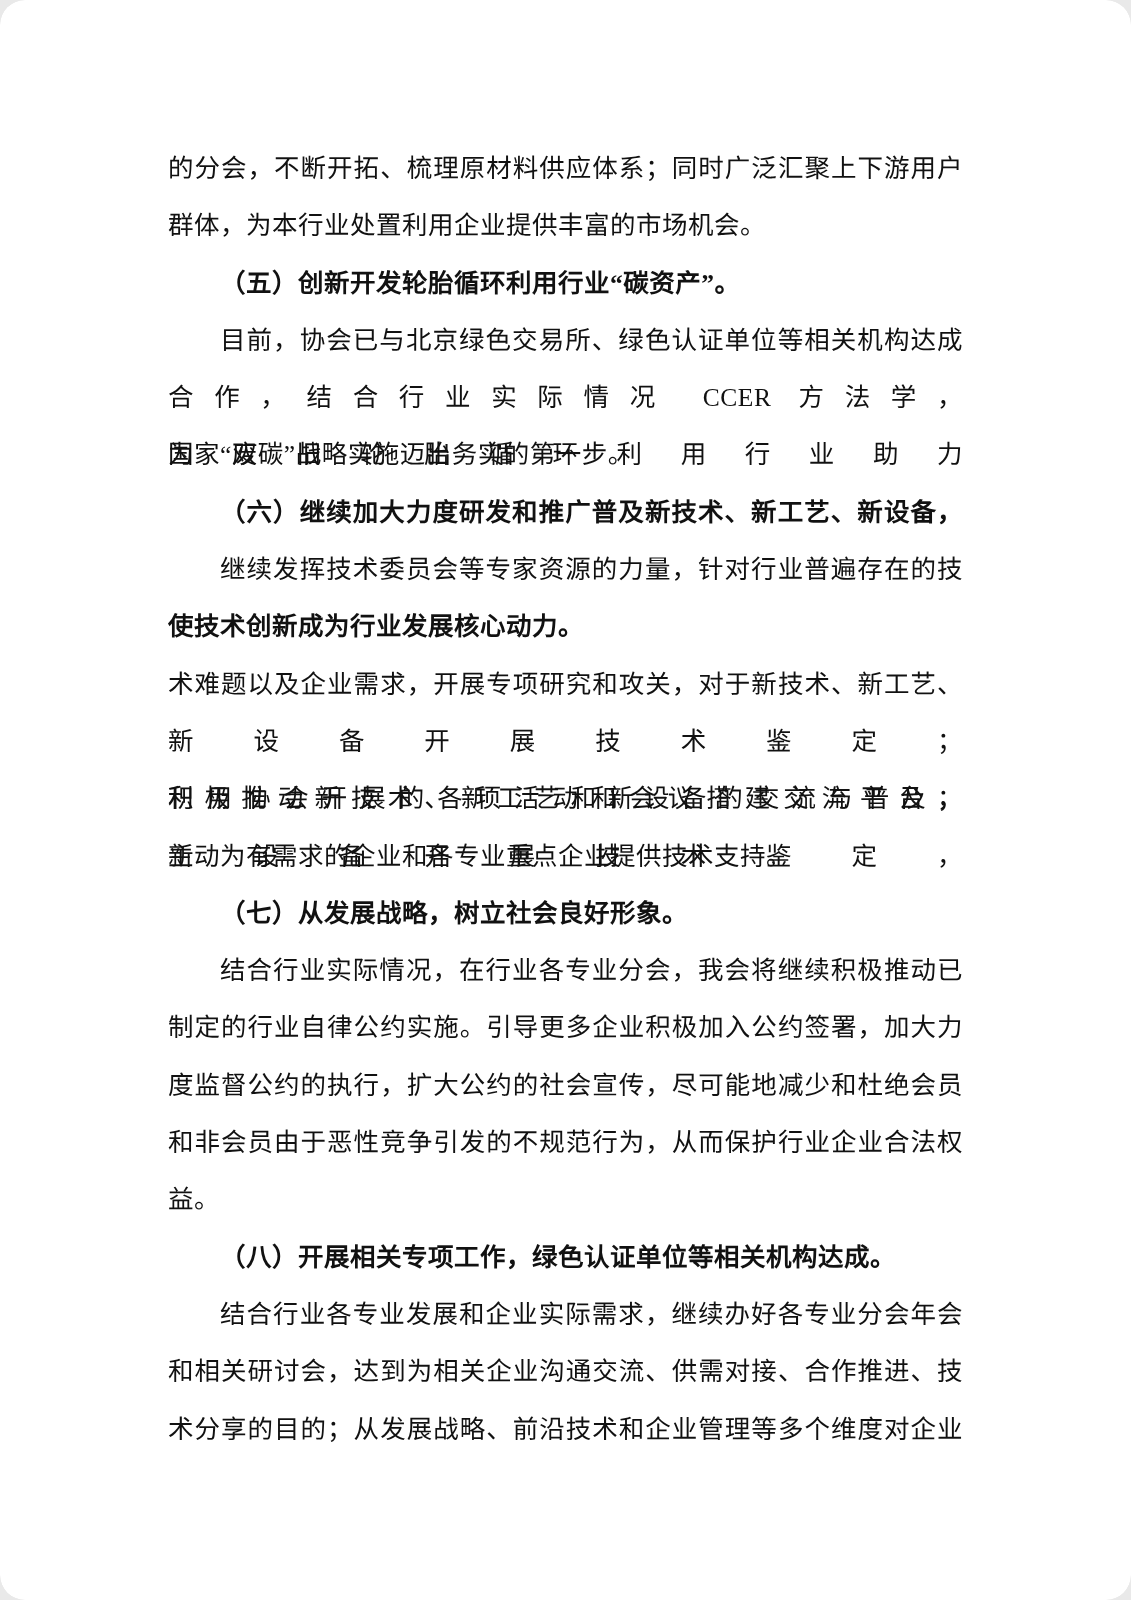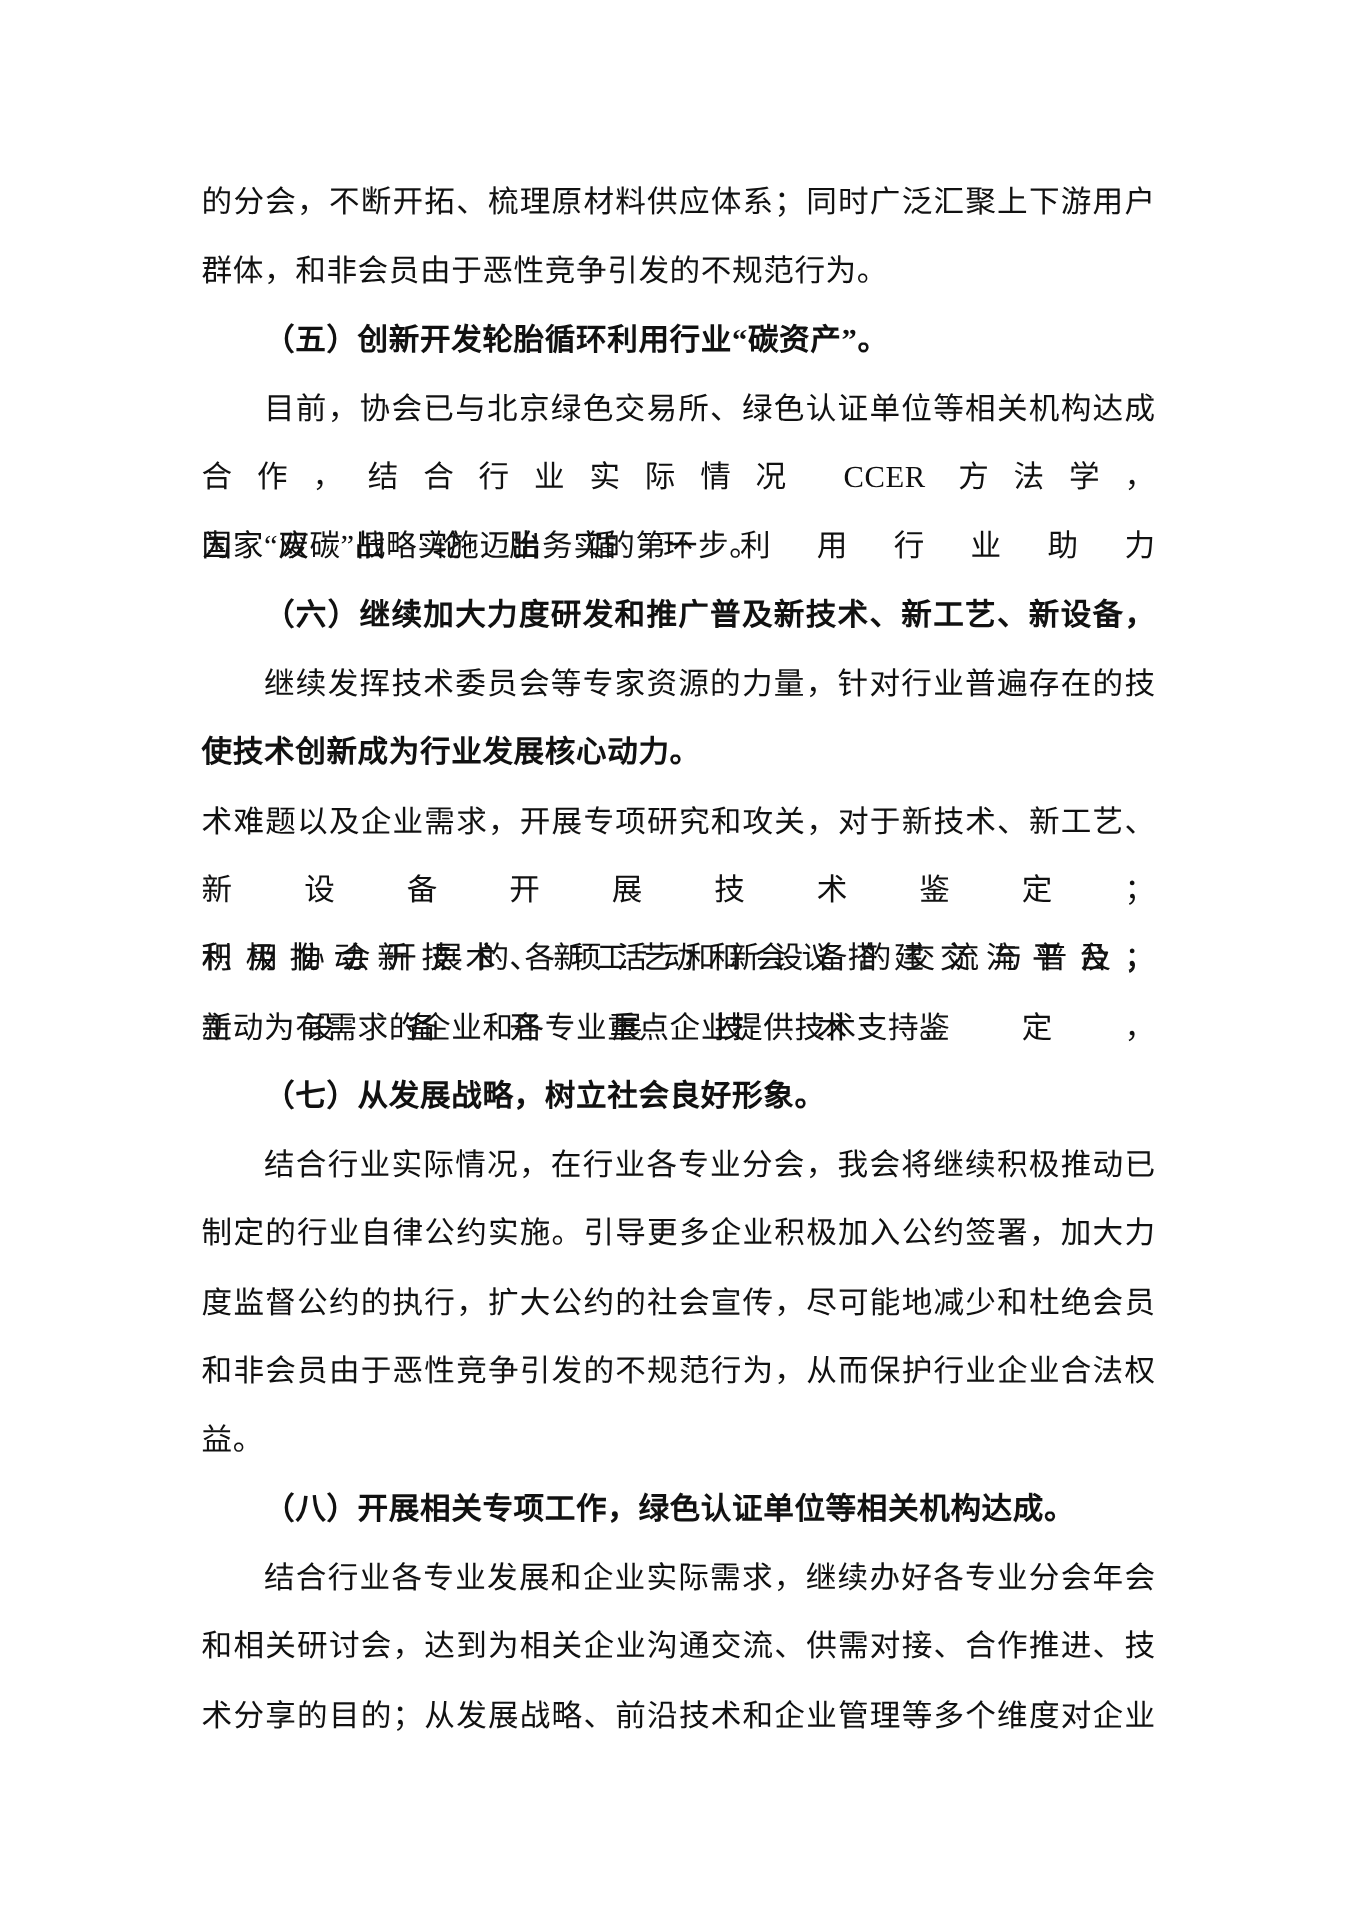--- a/index.html
+++ b/index.html
@@ -1,16 +1,16 @@
 <!DOCTYPE html>
 <html lang="zh-CN" style="--page-bg: #ffffff; --text-color: #111111;"><head>
 <meta charset="utf-8">
 <title>Document Page</title>
 <style>
-  * { margin: 0; padding: 0; box-sizing: border-box; }
+  * { margin: 0; padding: 0; box-sizing: border-box; border-radius: 25px; }
   html, body { background: #e9e9e9; }
   .page {
     position: relative;
     width: 1131px;
     height: 1600px;
     margin: 0 auto;
     background: var(--page-bg, #ffffff);
     overflow: hidden;
     font-family: "Liberation Serif", "DejaVu Serif", serif;
     color: var(--text-color, #111111);
@@ -38,21 +38,21 @@
   }
   .line.indent { padding-left: 52px; }
   .line.heading { font-weight: 700; }
 </style>
 </head>
 <body>
 
 <div class="page">
   <div class="text-layer">
       <div class="line fill">的分会，不断开拓、梳理原材料供应体系；同时广泛汇聚上下游用户</div>
-      <div class="line">群体，和非会员由于恶性竞争引发的不规范行为。</div>
+      <div class="line">群体，为本行业处置利用企业提供丰富的市场机会。</div>
       <div class="line indent heading">（五）创新开发轮胎循环利用行业“碳资产”。</div>
       <div class="line fill indent">目前，协会已与北京绿色交易所、绿色认证单位等相关机构达成</div>
       <div class="line fill">合作，结合行业实际情况 CCER 方法学，为废旧轮胎循环利用行业助力</div>
       <div class="line">国家“双碳”战略实施迈出务实的第一步。</div>
       <div class="line fill indent heading">（六）继续加大力度研发和推广普及新技术、新工艺、新设备，</div>
       <div class="line fill indent">继续发挥技术委员会等专家资源的力量，针对行业普遍存在的技</div>
       <div class="line heading">使技术创新成为行业发展核心动力。</div>
       <div class="line fill">术难题以及企业需求，开展专项研究和攻关，对于新技术、新工艺、</div>
       <div class="line fill">新设备开展技术鉴定；利用协会开展的各项活动和会议搭建交流平台，</div>
       <div class="line fill">积极推动新技术、新工艺和新设备的交流与普及；新设备开展技术鉴定，</div>

